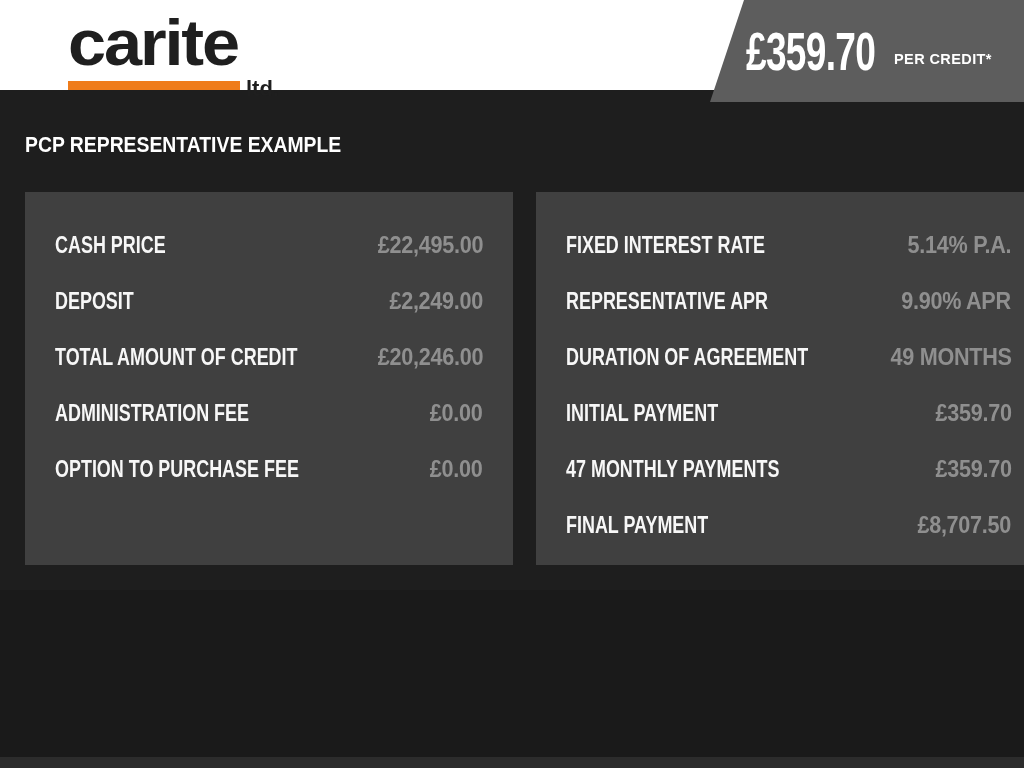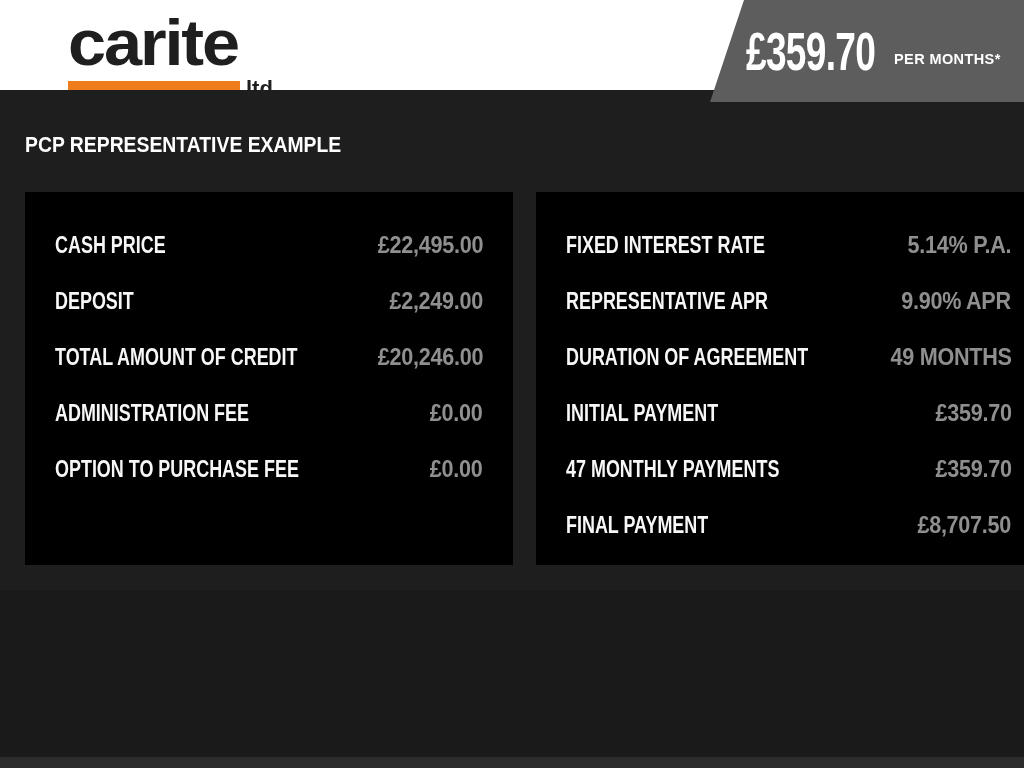--- a/index.html
+++ b/index.html
@@ -59,21 +59,21 @@
     white-space:nowrap;
     transform:scaleX(0.88); transform-origin:left top;
   }
 
   
   .panels {
     position:absolute; top:192px; left:25px; width:975px; height:373px;
     display:flex; gap:23px;
   }
   .finance-panel {
-    flex:1 1 0; background:#000000;
+    flex:1 1 0; background:#404040;
     padding:25px 30px 0 30px; box-sizing:border-box;
   }
   .finance-row {
     height:56px; display:flex; align-items:center; justify-content:space-between;
   }
   .finance-label {
     font-size:23px; font-weight:700; color:#f7f7f7;
     white-space:nowrap;
     transform:scaleX(0.78); transform-origin:left center;
   }
@@ -103,21 +103,21 @@
     <span class="logo-word">carite</span>
     <div class="logo-bar-row">
       <span class="logo-underline"></span>
       <span class="logo-suffix">ltd.</span>
     </div>
   </div>
 
   <div class="price-banner">
     <div class="banner-content">
       <span class="monthly-price">£359.70</span>
-      <span class="price-period">PER MONTHS*</span>
+      <span class="price-period">PER CREDIT*</span>
     </div>
   </div>
 </div>
 
 <div class="section-title">PCP REPRESENTATIVE EXAMPLE</div>
 
 <div class="panels">
 
   <div class="finance-panel">
     <div class="finance-row">

